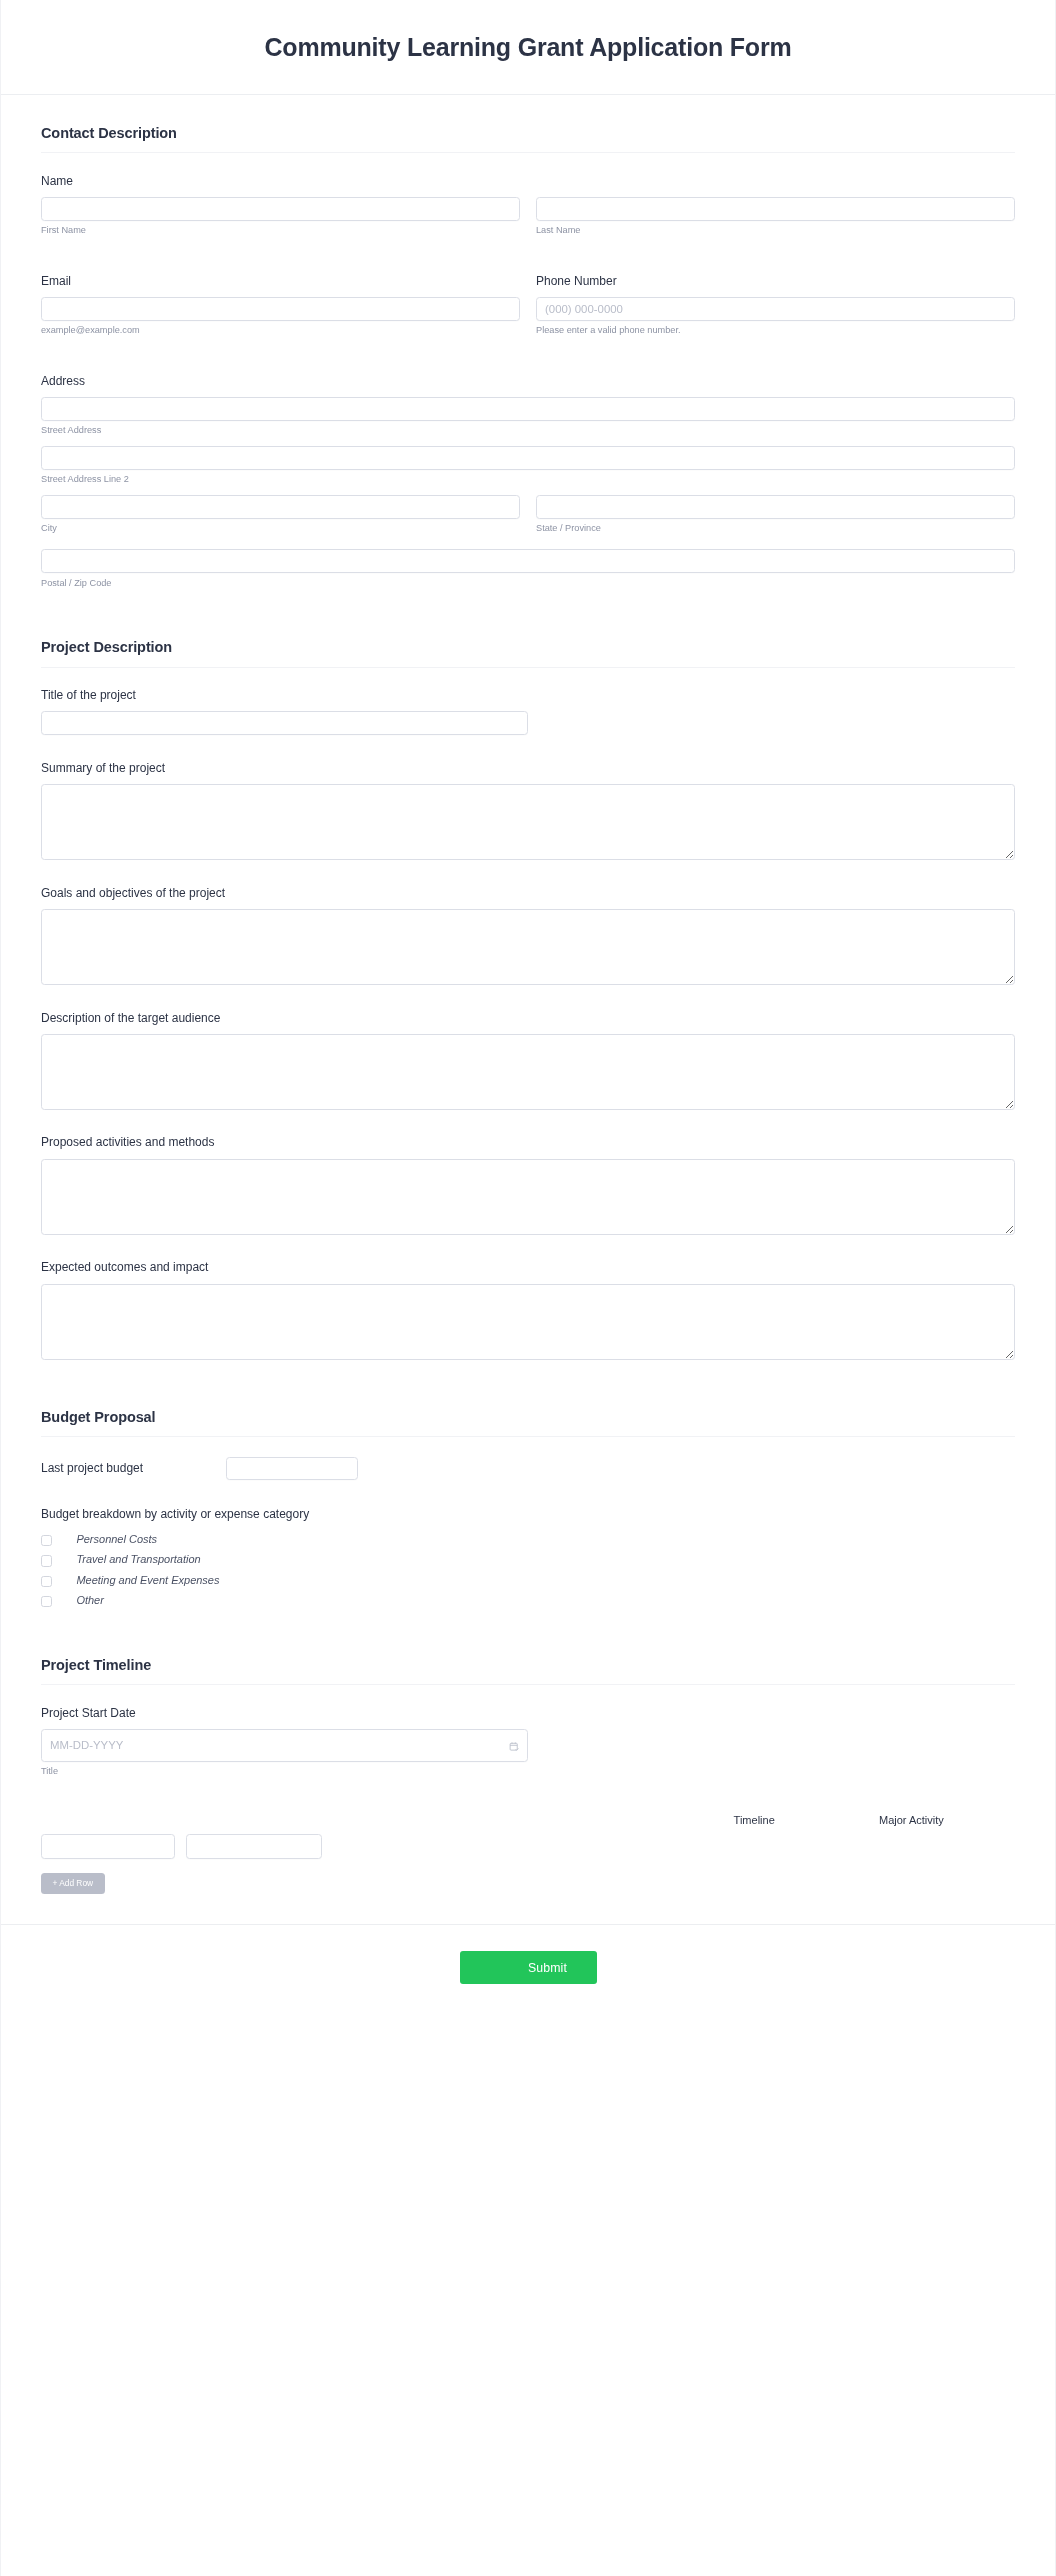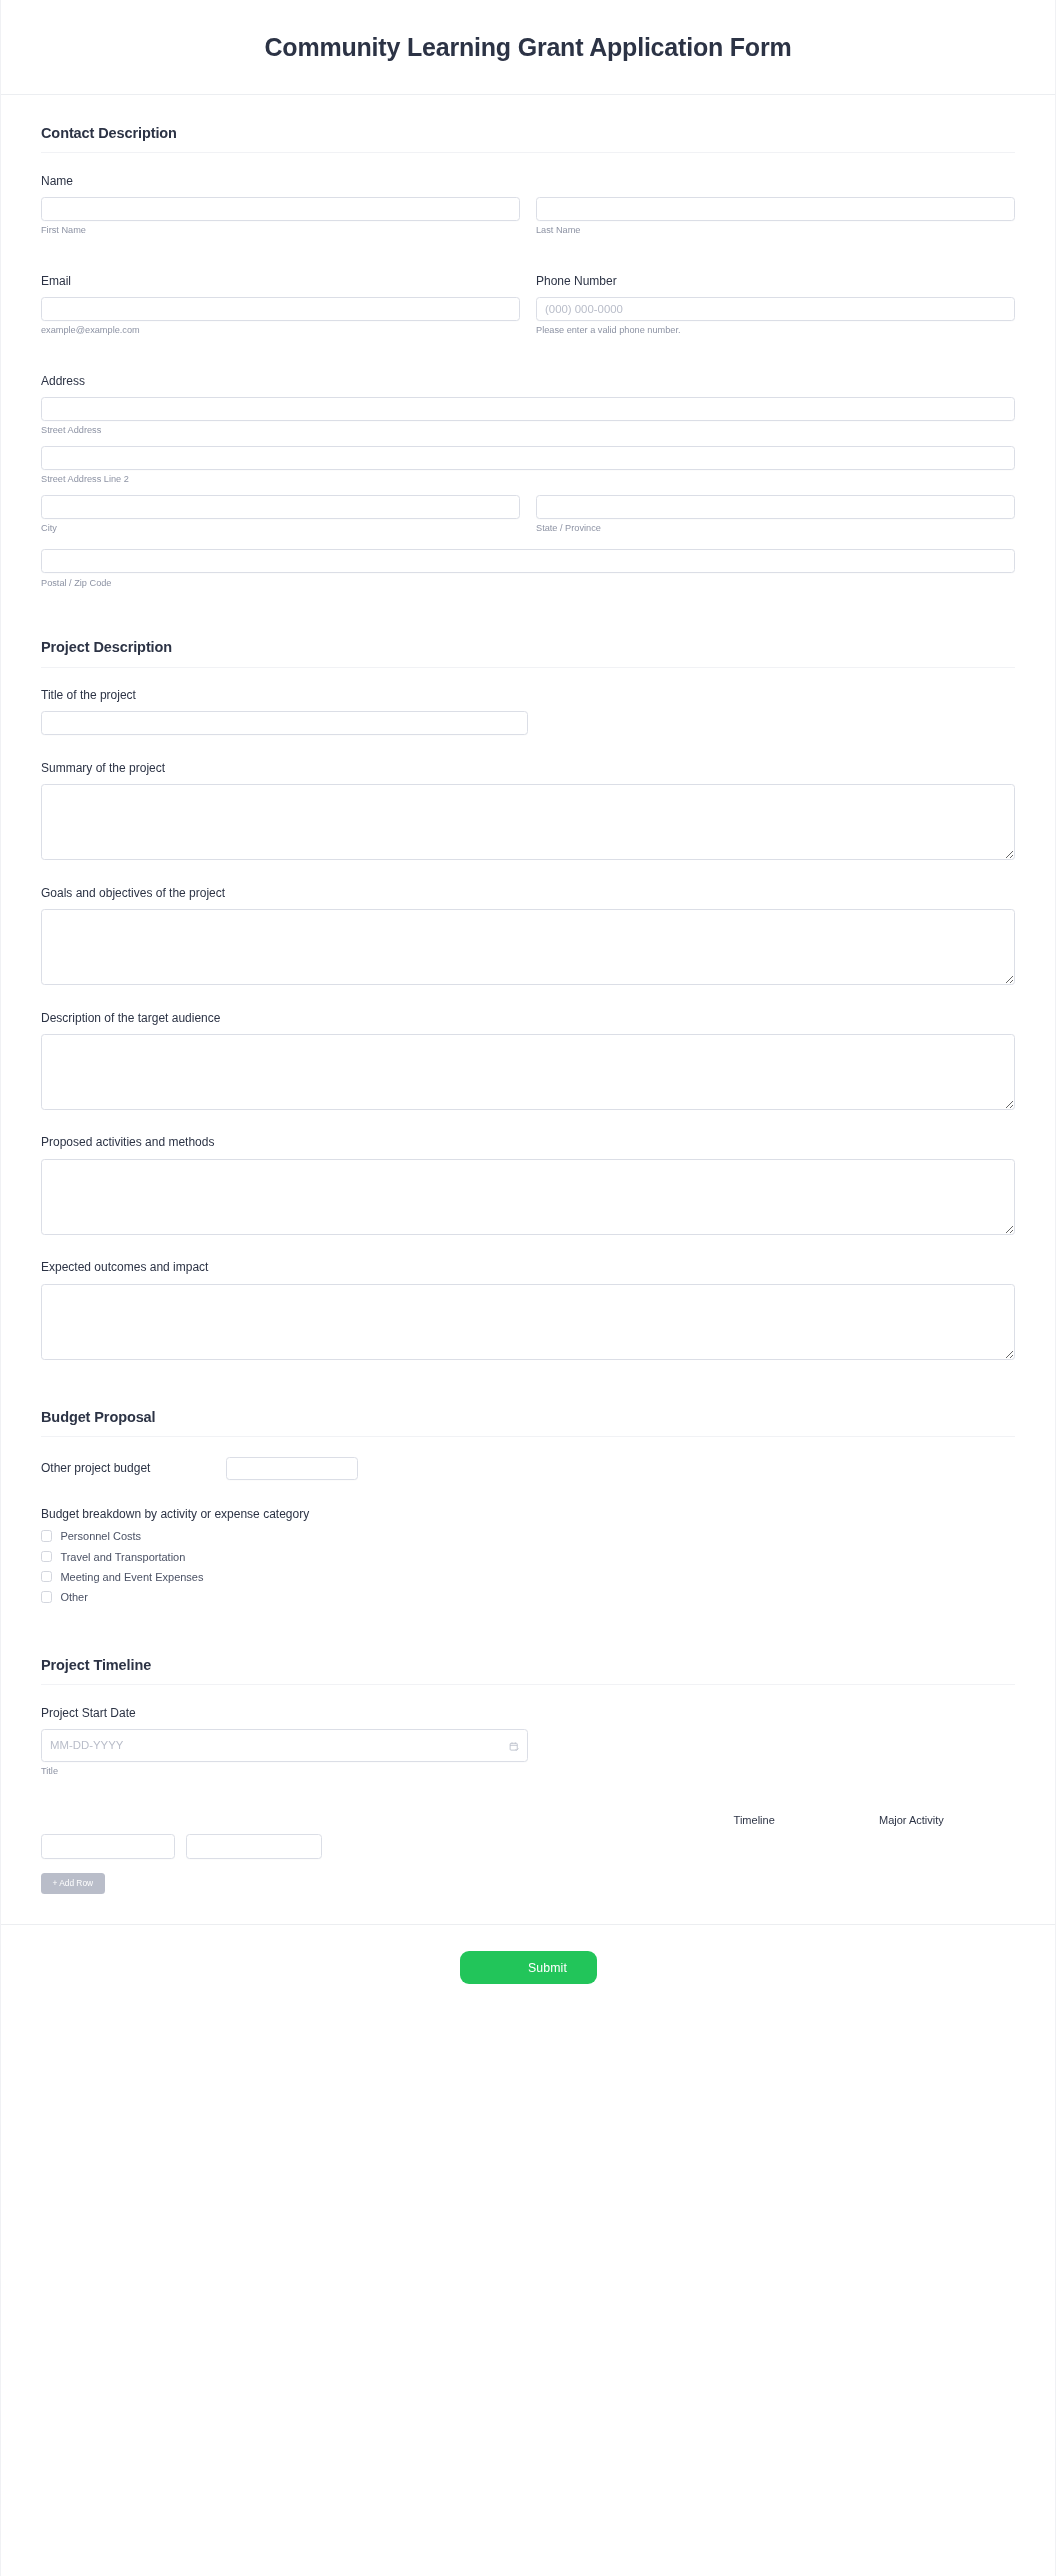--- a/index.html
+++ b/index.html
@@ -139,24 +139,25 @@
   }
   .budget-inline .inp {
     width: 132px;
     flex: 0 0 132px;
     height: 23px;
   }
 
   .checkbox-group { margin-top: 1.8px; }
   .check-row {
     display: flex;
-    align-items: flex-start;
-    gap: 8px;
+    align-items: flex-end;
+    gap: 24px;
     margin-bottom: 4.4px;
     min-height: 16px;
+    font-style: italic;
   }
   .cbox {
     width: 11.4px;
     height: 11.4px;
     flex: 0 0 11.4px;
     border: 0.9px solid #d3d6de;
     border-radius: 2.6px;
     background: #fff;
     display: inline-block;
   }
@@ -218,21 +219,21 @@
     margin-top: 30px;
     border-top: 0.9px solid #eceef1;
     padding: 26.4px 0 39px 0;
     text-align: center;
   }
   .submit-btn {
     display: inline-block;
     background: #22c55a;
     color: #ffffff;
     border: none;
-    border-radius: 9px;
+    border-radius: 3px;
     font-family: "Liberation Sans", sans-serif;
     font-size: 12.3px;
     font-weight: 400;
     width: 137px;
     height: 33px;
     cursor: pointer;
     letter-spacing: 0.1px;
     padding-left: 45px;
   }
 
@@ -372,21 +373,21 @@
   </div>
 
   <div class="section">
     <div class="section-heading-wrap">
       <h2 class="section-heading">Budget Proposal</h2>
     </div>
 
     <div class="fields">
 
       <div class="budget-inline">
-        <label class="field-label">Other project budget</label>
+        <label class="field-label">Last project budget</label>
         <input class="inp" type="text" value="" style="">
       </div>
 
       <div class="field">
         <label class="field-label">Budget breakdown by activity or expense category</label>
         <div class="checkbox-group">
 
           <label class="check-row">
             <span class="cbox"></span>
             <span class="check-label">Personnel Costs</span>

